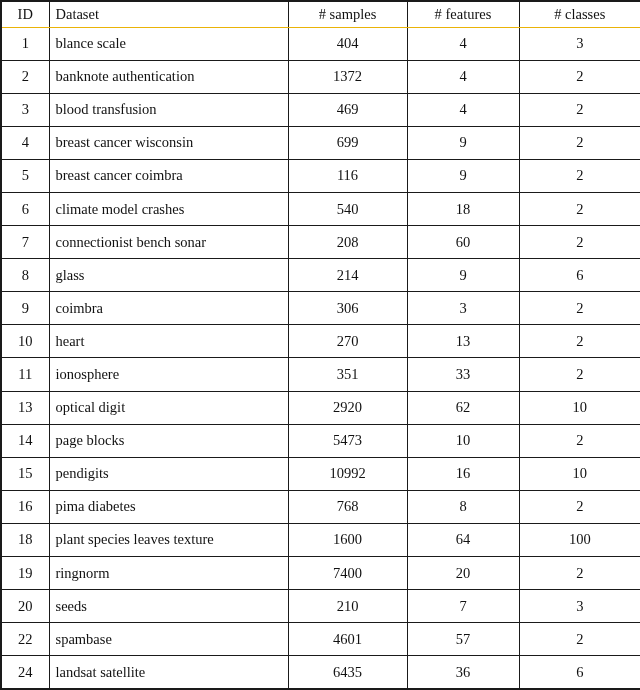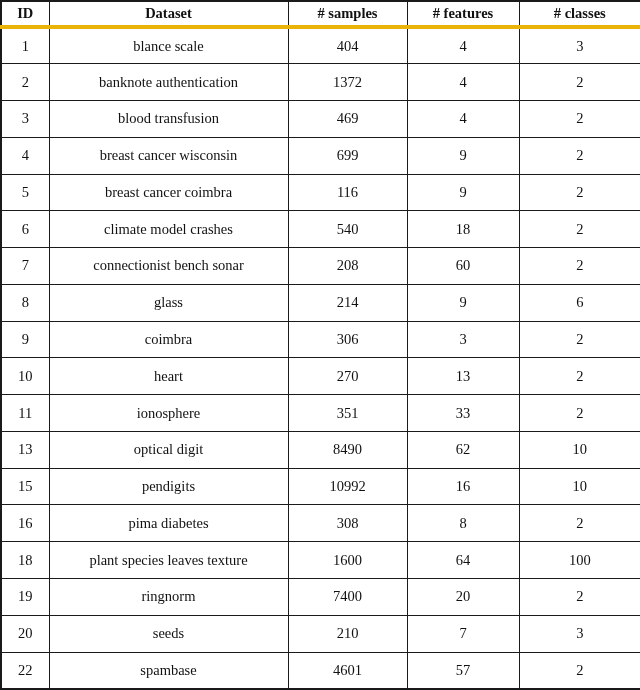--- a/index.html
+++ b/index.html
@@ -26,25 +26,25 @@
   table.datasets th,
   table.datasets td {
     border: 1px solid #1a1a1a;
     height: 26px;
     padding: 0 6px;
     overflow: hidden;
     white-space: nowrap;
     box-sizing: border-box;
   }
   table.datasets thead th {
-    font-weight: bold;
-    border-bottom: 4px solid #eab308;
+    font-weight: normal;
+    border-bottom: 1px solid #eab308;
   }
   .col-id { text-align: center; }
-  .col-dataset { text-align: center; padding-left: 14px; }
+  .col-dataset { text-align: left; padding-left: 14px; }
   .col-samples, .col-features, .col-classes { text-align: center; }
   th.col-dataset { padding-left: 14px; }
 </style>
 </head>
 <body>
 
 <div class="page">
   <table class="datasets">
     <colgroup>
       <col style="width:48px">
@@ -136,35 +136,42 @@
         <tr>
           <td class="col-id">11</td>
           <td class="col-dataset">ionosphere</td>
           <td class="col-samples">351</td>
           <td class="col-features">33</td>
           <td class="col-classes">2</td>
         </tr>
         <tr>
           <td class="col-id">13</td>
           <td class="col-dataset">optical digit</td>
-          <td class="col-samples">8490</td>
+          <td class="col-samples">2920</td>
           <td class="col-features">62</td>
           <td class="col-classes">10</td>
+        </tr>
+        <tr>
+          <td class="col-id">14</td>
+          <td class="col-dataset">page blocks</td>
+          <td class="col-samples">5473</td>
+          <td class="col-features">10</td>
+          <td class="col-classes">2</td>
         </tr>
         <tr>
           <td class="col-id">15</td>
           <td class="col-dataset">pendigits</td>
           <td class="col-samples">10992</td>
           <td class="col-features">16</td>
           <td class="col-classes">10</td>
         </tr>
         <tr>
           <td class="col-id">16</td>
           <td class="col-dataset">pima diabetes</td>
-          <td class="col-samples">308</td>
+          <td class="col-samples">768</td>
           <td class="col-features">8</td>
           <td class="col-classes">2</td>
         </tr>
         <tr>
           <td class="col-id">18</td>
           <td class="col-dataset">plant species leaves texture</td>
           <td class="col-samples">1600</td>
           <td class="col-features">64</td>
           <td class="col-classes">100</td>
         </tr>
@@ -182,15 +189,22 @@
           <td class="col-features">7</td>
           <td class="col-classes">3</td>
         </tr>
         <tr>
           <td class="col-id">22</td>
           <td class="col-dataset">spambase</td>
           <td class="col-samples">4601</td>
           <td class="col-features">57</td>
           <td class="col-classes">2</td>
         </tr>
+        <tr>
+          <td class="col-id">24</td>
+          <td class="col-dataset">landsat satellite</td>
+          <td class="col-samples">6435</td>
+          <td class="col-features">36</td>
+          <td class="col-classes">6</td>
+        </tr>
       </tbody>
   </table>
 </div>
 
 </body></html>

